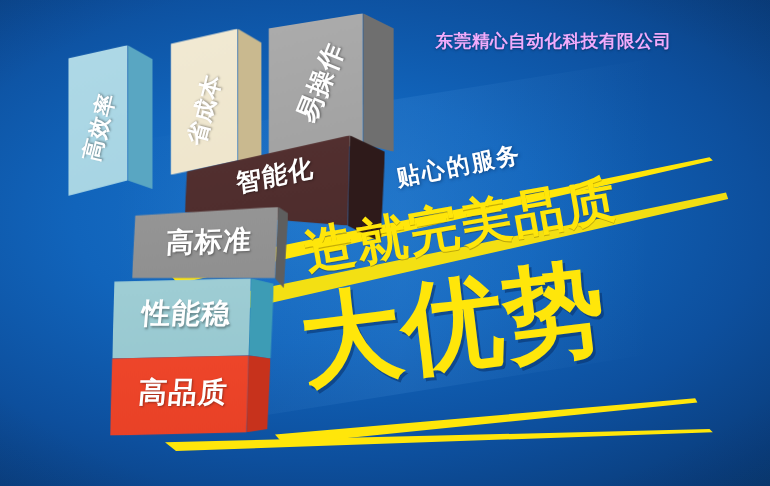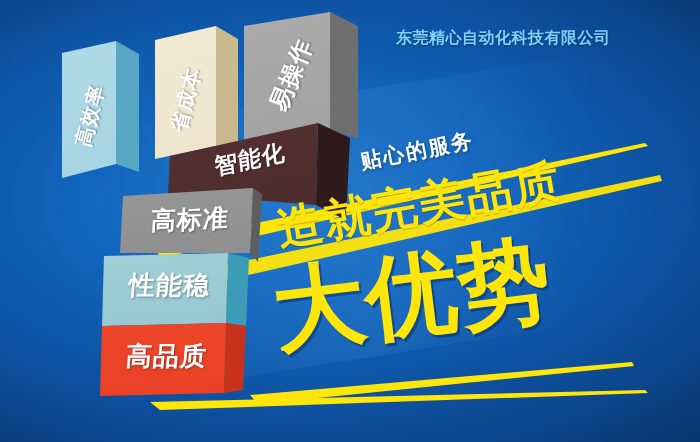--- a/index.html
+++ b/index.html
@@ -92,21 +92,21 @@
   .service-text {
     position: absolute;
     color: #ffffff;
     font-weight: bold;
     white-space: nowrap;
     letter-spacing: 2px;
     text-shadow: 1px 1px 3px rgba(0,30,70,0.5);
   }
   .company-name {
     position: absolute;
-    color: #7dd3fc;
+    color: #f0abfc;
     font-weight: bold;
     white-space: nowrap;
     letter-spacing: 0.5px;
     text-shadow: 0 1px 2px rgba(0,20,50,0.5);
   }
 </style>
 </head>
 <body>
 
 <div id="stage">

